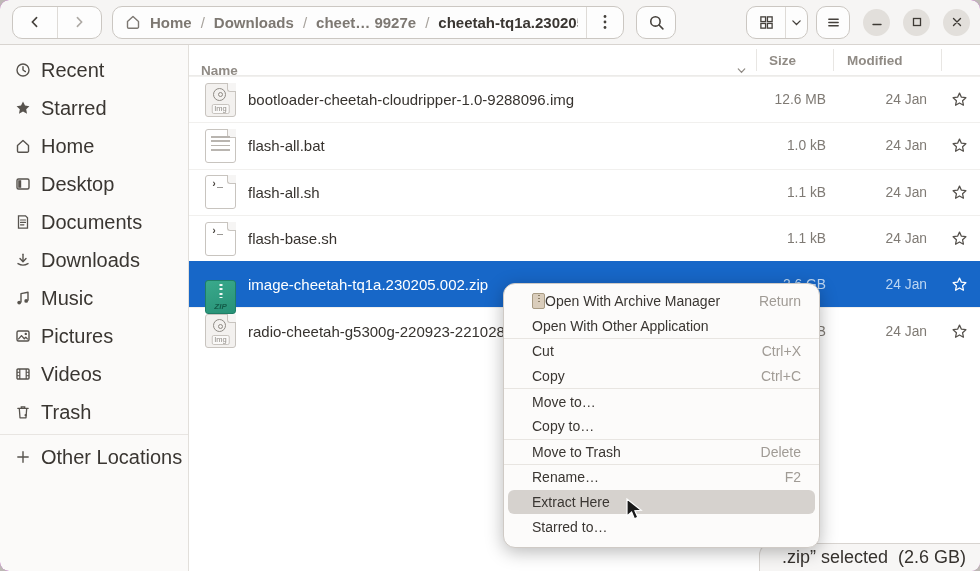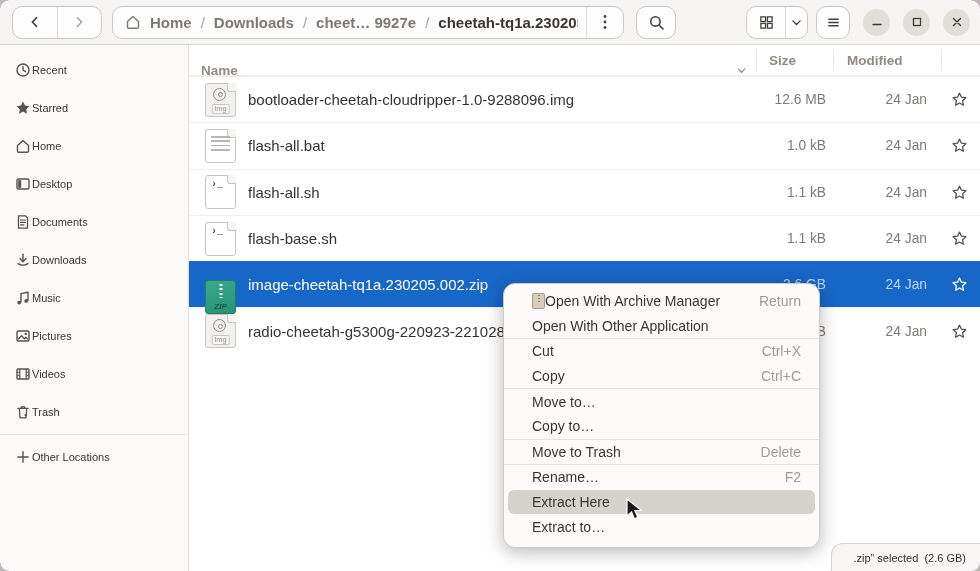--- a/index.html
+++ b/index.html
@@ -22,21 +22,21 @@
   .spacer{flex:1;}
   .viewsplit{width:62px;}
   .vs-grid{width:38px;height:100%;display:flex;align-items:center;justify-content:center;}
   .vs-chev{flex:1;height:100%;display:flex;align-items:center;justify-content:center;border-left:1px solid #dedbd7;}
   .menupill{width:34px;margin-left:8px;justify-content:center;}
   .wctrl{width:27px;height:27px;border-radius:50%;background:#e2dfdb;display:flex;align-items:center;justify-content:center;margin-left:13px;}
   .wctrl:first-of-type{margin-left:15px;}
 
   
   #sidebar{position:absolute;top:45px;left:0;width:189px;bottom:0;background:#fbfaf9;border-right:1px solid #e2dfdb;box-sizing:border-box;padding-top:6px;}
-  .sb-item{height:38px;display:flex;align-items:center;padding-left:15px;gap:1px;font-size:11px;color:#3a3632;cursor:default;}
+  .sb-item{height:38px;display:flex;align-items:center;padding-left:15px;gap:10px;font-size:20px;color:#3a3632;cursor:default;}
   .sb-ico{width:16px;height:16px;display:flex;align-items:center;justify-content:center;}
   .sb-sep{height:1px;background:#e8e5e2;margin:3px 0;}
 
   
   #main{position:absolute;top:45px;left:189px;right:0;bottom:0;background:#fff;}
   #listheader{height:30px;display:flex;align-items:stretch;border-bottom:1px solid #ecebe9;font-size:13.5px;font-weight:700;color:#908b85;}
   .col-name{width:567px;display:flex;align-items:center;padding-left:12px;box-sizing:border-box;margin-top:20px;}
   .col-name .lbl{flex:1;}
   .col-size{width:76px;display:flex;align-items:center;padding-left:12px;box-sizing:border-box;}
   .col-mod{width:107px;display:flex;align-items:center;padding-left:13px;box-sizing:border-box;}
@@ -76,21 +76,21 @@
   .mi{height:24.6px;display:flex;align-items:center;padding:0 14px 0 24px;border-radius:6px;font-size:14px;color:#3a3632;cursor:default;}
   .mi .mlabel{display:flex;align-items:center;gap:0;}
   .mi .mshort{margin-left:auto;color:#a09b95;}
   .mi.hl{background:#d6d2ce;}
   .msep{height:1px;background:#e8e5e1;margin:0 -4px;}
   .mi-archive{width:13px;height:16px;background:#dacdbb;border:1px solid #a89b83;border-radius:2px;position:relative;box-sizing:border-box;}
   .mi-archive:after{content:"";position:absolute;top:1px;left:50%;width:2px;height:9px;transform:translateX(-50%);
     background:repeating-linear-gradient(#8d8068 0 1.5px,transparent 1.5px 3px);}
 
   
-  #statusbar{position:absolute;right:0;bottom:0;height:27px;background:#f7f6f5;border:1px solid #d8d4d0;border-right:none;border-bottom:none;border-top-left-radius:12px;display:flex;align-items:center;padding:0 14px 0 22px;font-size:11px;color:#36322e;z-index:40;white-space:pre;}
+  #statusbar{position:absolute;right:0;bottom:0;height:27px;background:#f7f6f5;border:1px solid #d8d4d0;border-right:none;border-bottom:none;border-top-left-radius:12px;display:flex;align-items:center;padding:0 14px 0 22px;font-size:18px;color:#36322e;z-index:40;white-space:pre;}
 
   #cursor{position:absolute;left:624px;top:498px;z-index:60;}
   svg{display:block;}
 </style>
 </head>
 <body>
 
 <div id="window">
 
   <div id="titlebar">
@@ -488,21 +488,21 @@
       <span class="mshort">F2</span>
     </div>
     <div class="mi hl">
       <span class="mlabel">
           <span>Extract Here</span>
         </span>
       <span class="mshort"></span>
     </div>
     <div class="mi">
       <span class="mlabel">
-          <span>Extract to…</span>
+          <span>Starred to…</span>
         </span>
       <span class="mshort"></span>
     </div>
   </div>
 
   <div id="statusbar">
     <span>.zip” selected  (2.6 GB)</span>
   </div>
 
   <div id="cursor">

